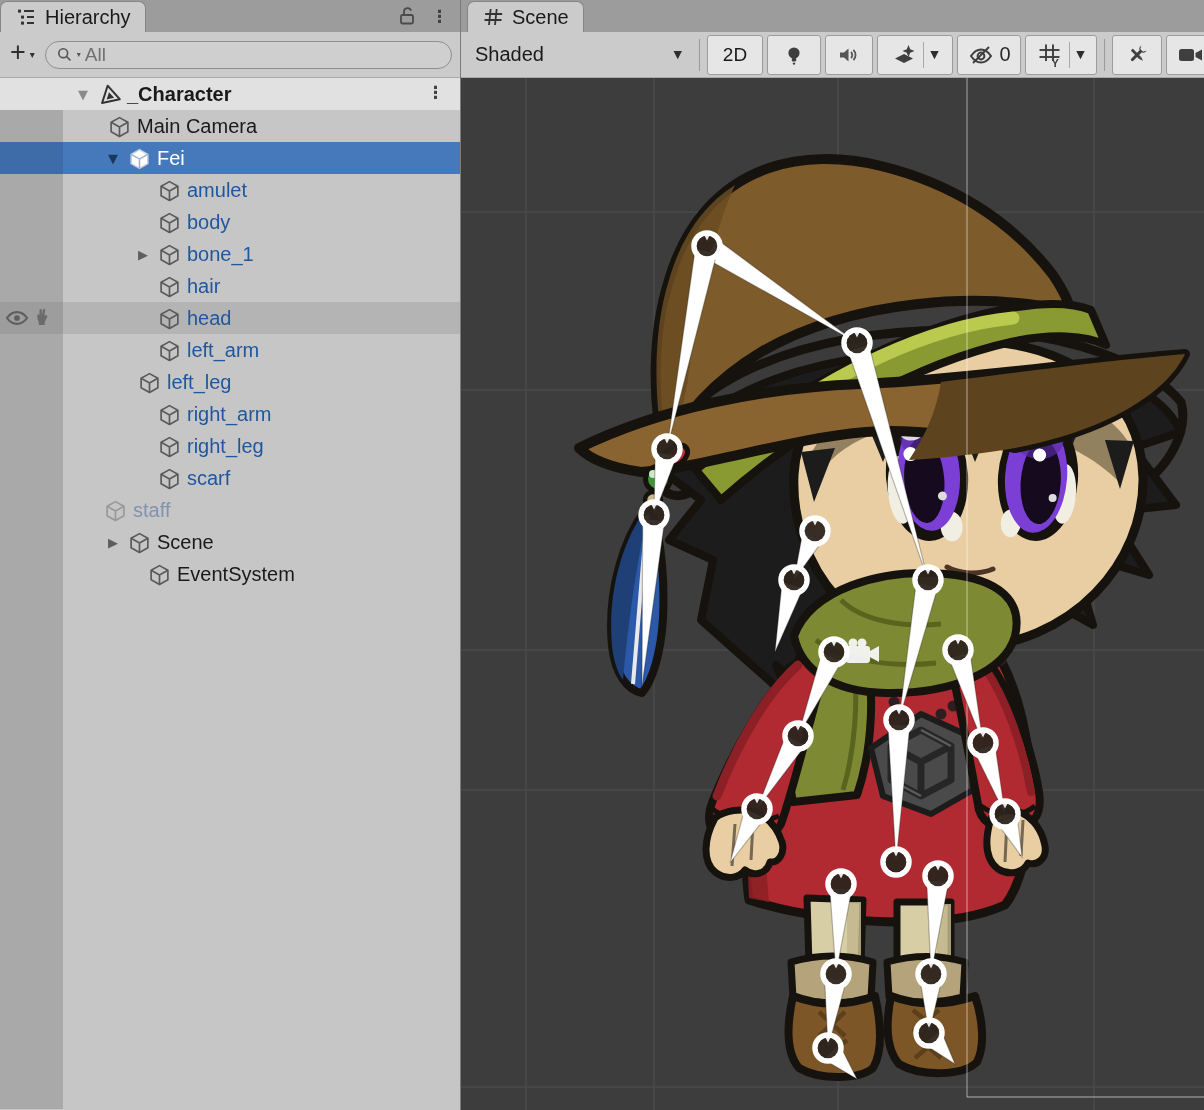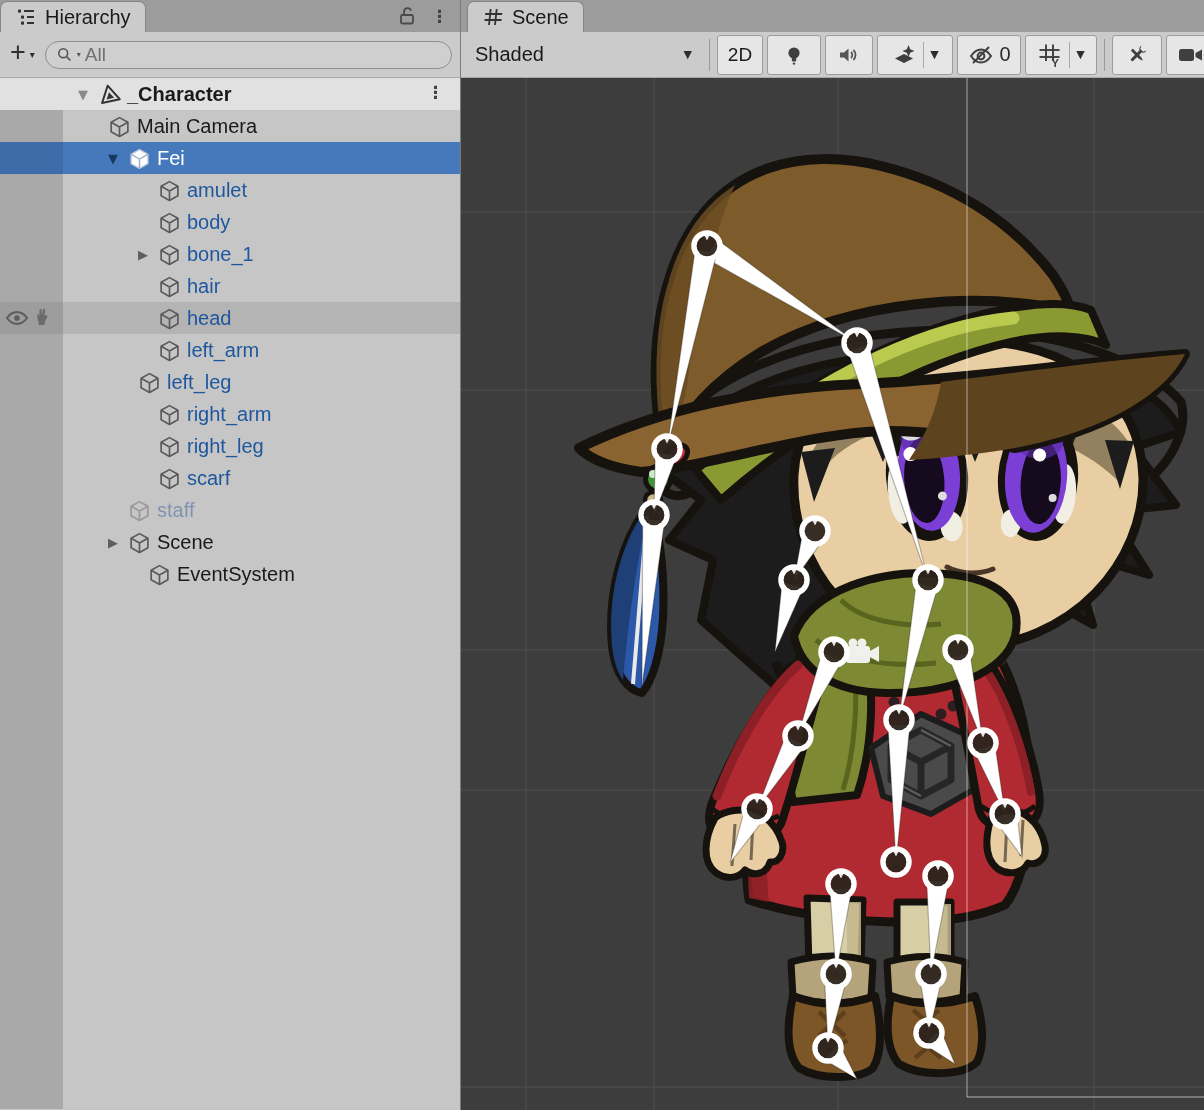--- a/index.html
+++ b/index.html
@@ -30,21 +30,21 @@
   .mini-caret { font-size:8px; color:#555; }
 
   
   #s-toolbar { gap:4px; }
   .shaded-ctl { width:242px; height:40px; display:flex; align-items:center; justify-content:space-between; padding:0 10px 0 6px; }
   .shaded-ctl .lbl { font-size:20px; color:var(--ui-text); }
   .shaded-ctl .caret, .tbtn .caret { font-size:11px; color:#2e2e2e; }
   .vsep { width:1px; height:32px; background:#9a9a9a; margin:0 3px; flex:none; }
   .tbtn { height:40px; background:var(--ui-btn); border:1px solid var(--ui-btn-border); border-radius:3px; display:flex; align-items:center; justify-content:center; gap:4px; flex:none; }
   .tbtn .in-sep { width:1px; height:26px; background:#a9a9a9; margin:0 2px; }
-  .t-2d { width:46px; font-size:19px; color:var(--ui-text); }
+  .t-2d { width:56px; font-size:19px; color:var(--ui-text); }
   .t-num { font-size:20px; color:#2a2a2a; }
 
   
   #rows { position:relative; }
   .hrow { position:relative; height:32px; display:flex; align-items:center;
           background:linear-gradient(90deg, var(--ui-gutter) 0 63px, var(--ui-panel) 63px); }
   .hrow.header { background:var(--ui-header-row); }
   .hrow.selected { background:linear-gradient(90deg, var(--ui-row-selected-gutter) 0 63px, var(--ui-row-selected) 63px); }
   .hrow.hover { background:linear-gradient(90deg, var(--ui-row-hover-gutter) 0 63px, var(--ui-row-hover) 63px); }
   .rindent { display:flex; align-items:center; height:32px; }
@@ -328,21 +328,21 @@
       <g fill="none" stroke="#5a5a5a" stroke-width="1.6" stroke-linejoin="round">
       <path d="M11 2.5 L19 7 V16 L11 20.5 L3 16 V7 Z"></path>
                   <path d="M3 7 L11 11.5 L19 7 M11 11.5 V20.5" fill="none"></path>
                 </g>
               </svg>
             </span>
             <span class="rlabel lbl-blue">scarf</span>
           </div>
         </div>
         <div class="hrow">
-          <div class="rindent" style="padding-left: 100px;">
+          <div class="rindent" style="padding-left: 76px;">
             <span class="arrow glyph"></span>
             <span class="ricon">
               <svg width="23" height="23" viewBox="0 0 22 22">
       <g fill="none" stroke="#999999" stroke-width="1.6" stroke-linejoin="round">
       <path d="M11 2.5 L19 7 V16 L11 20.5 L3 16 V7 Z"></path>
                   <path d="M3 7 L11 11.5 L19 7 M11 11.5 V20.5" fill="none"></path>
                 </g>
               </svg>
             </span>
             <span class="rlabel lbl-disabled">staff</span>

